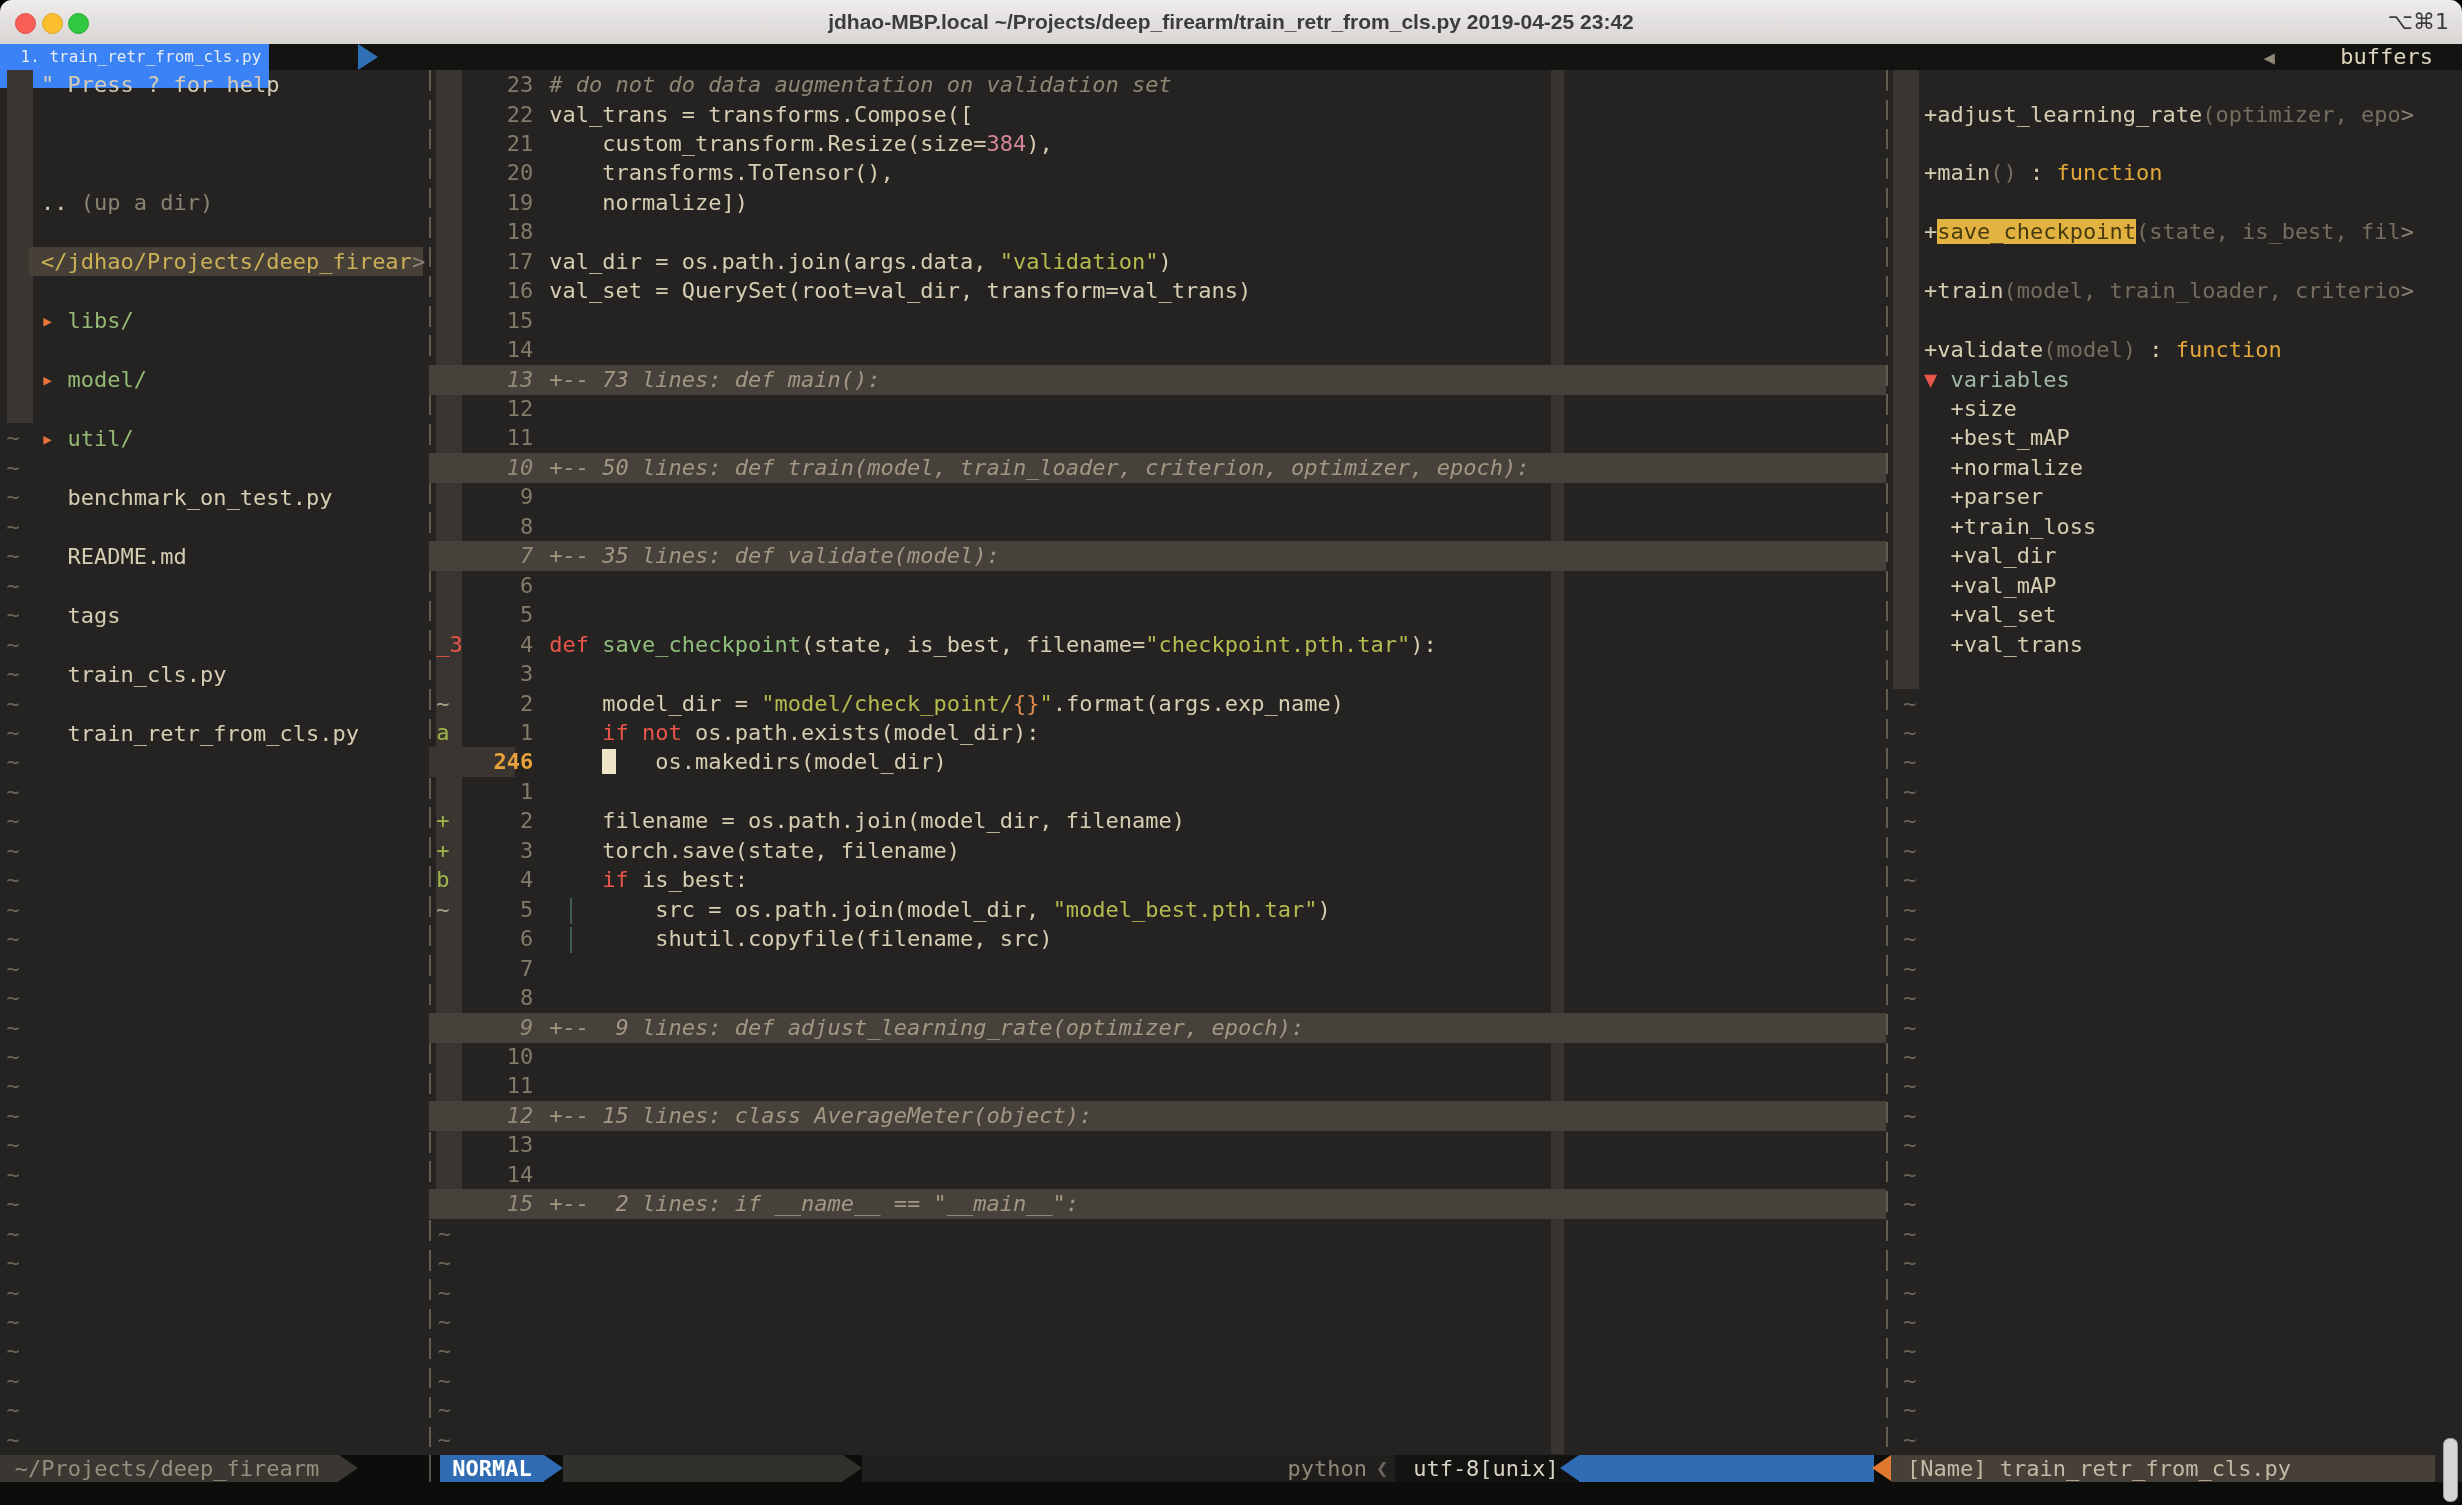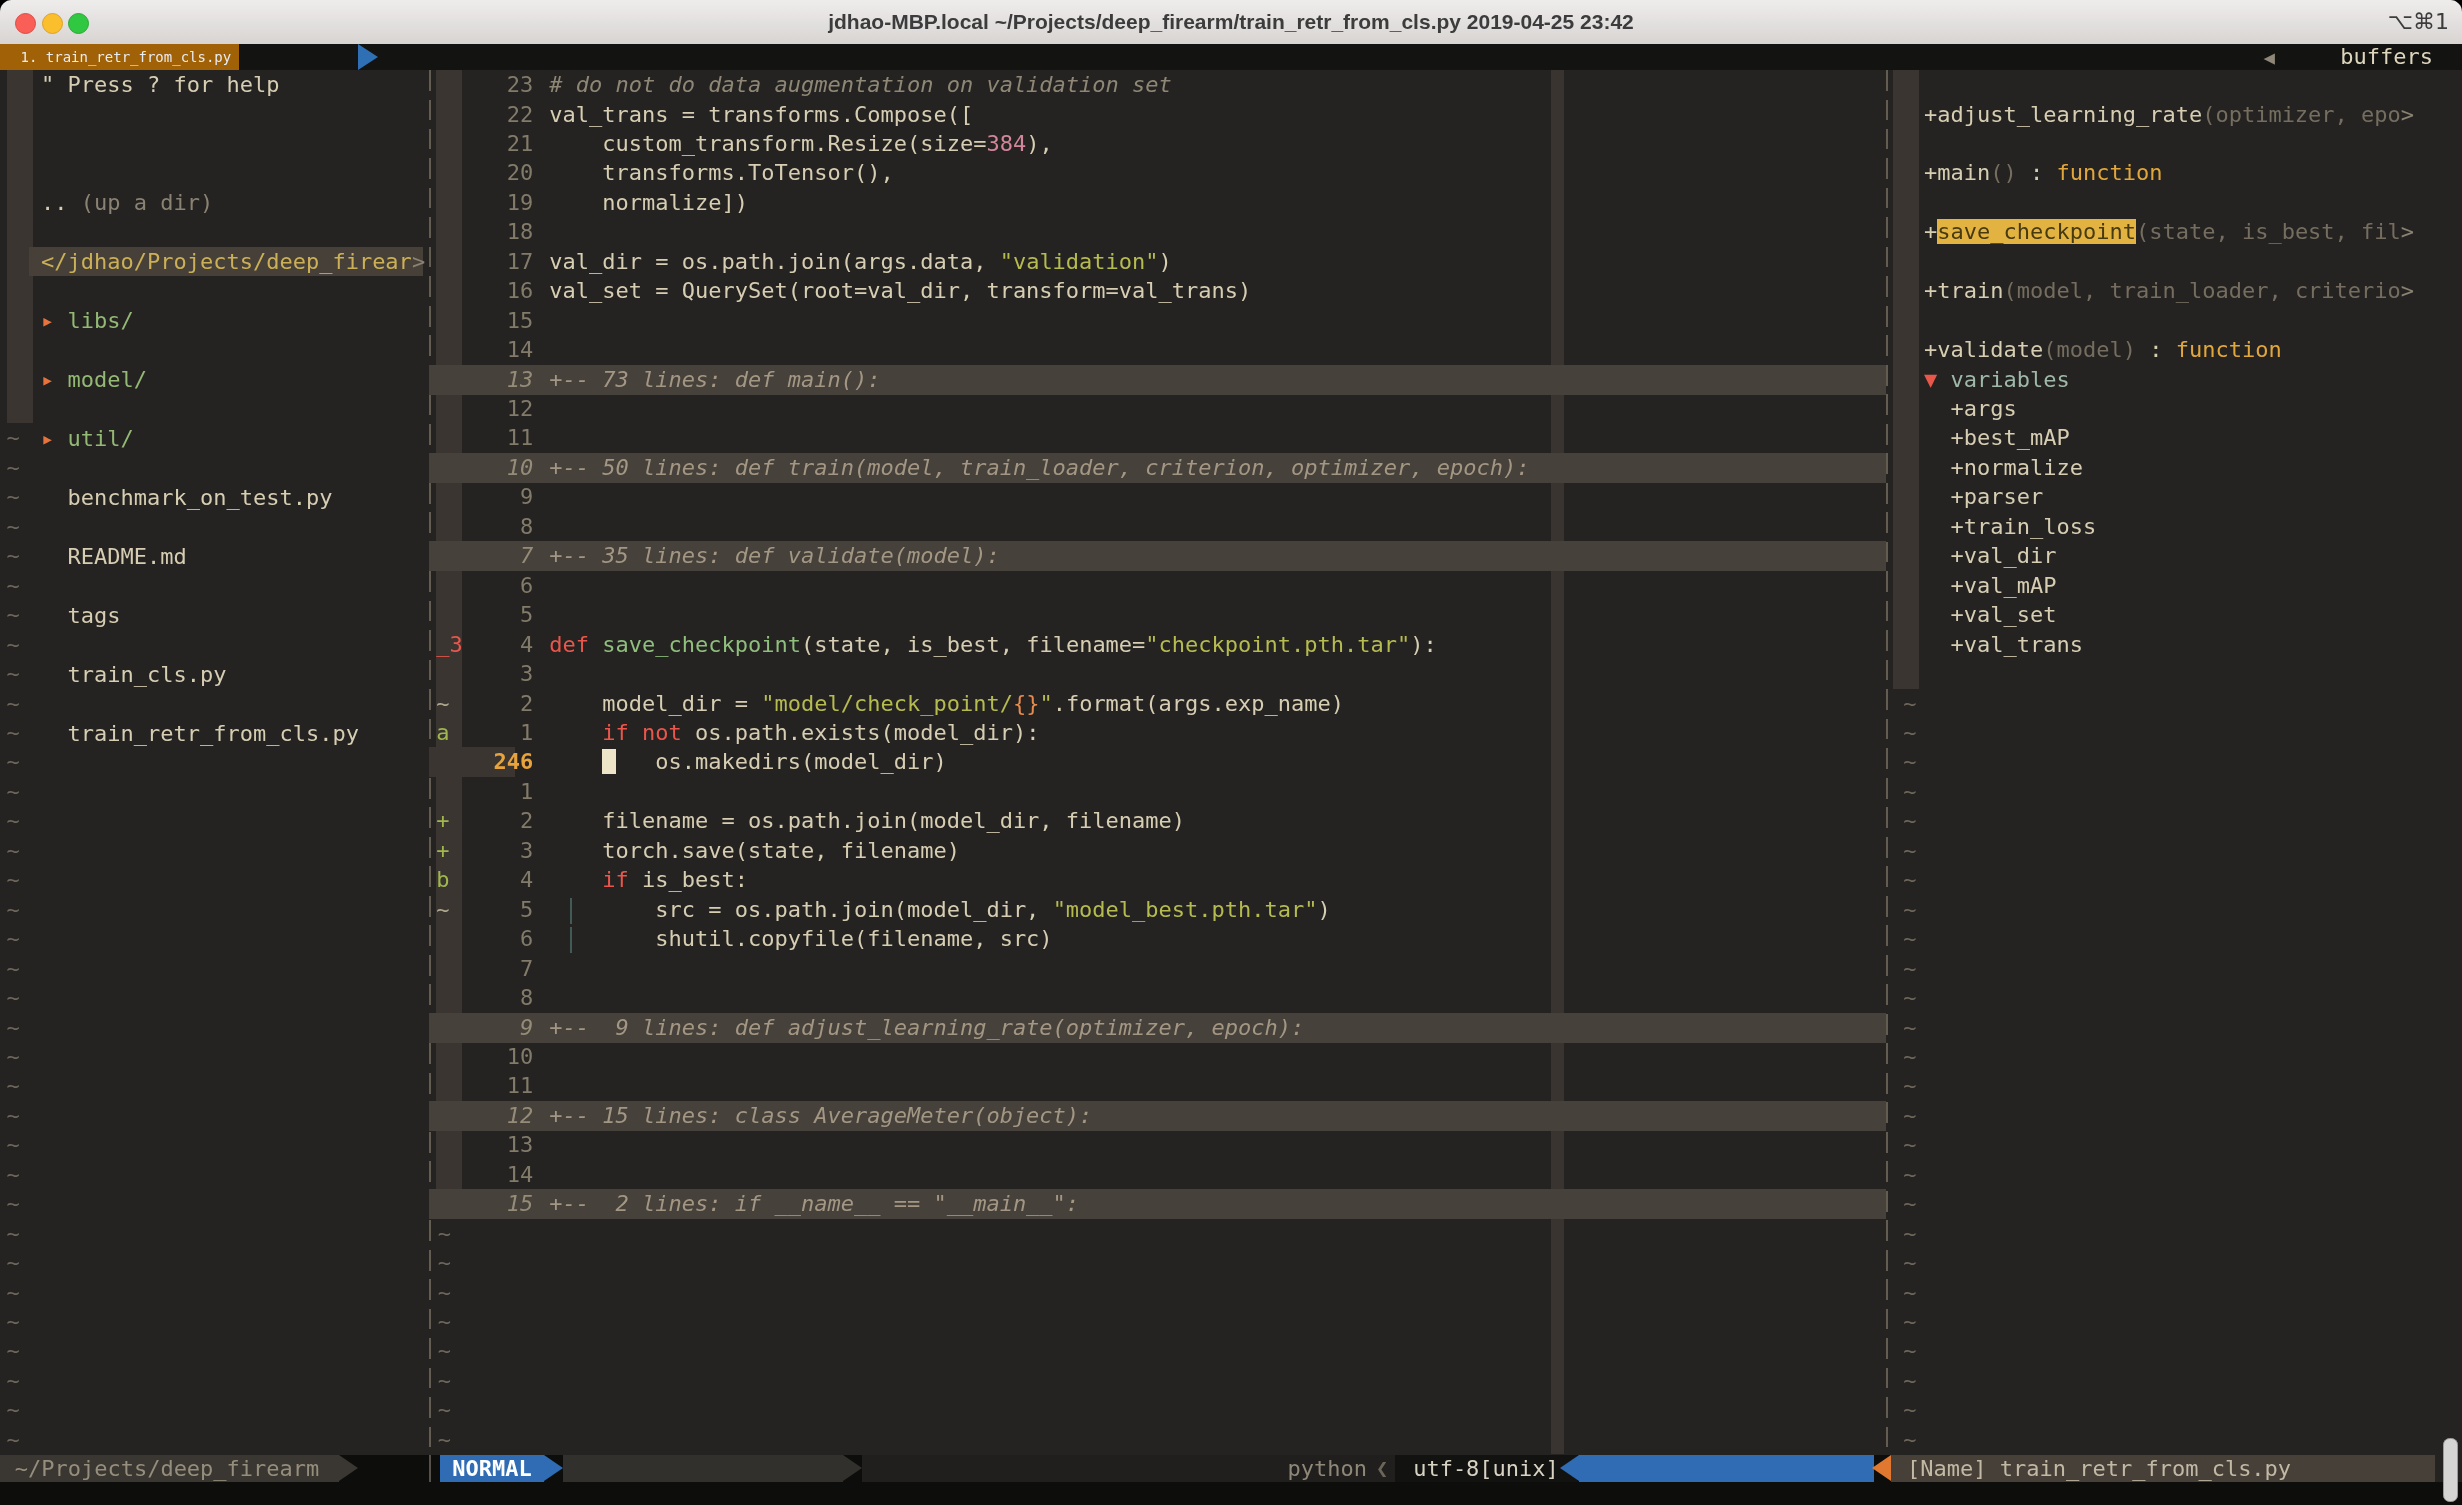--- a/index.html
+++ b/index.html
@@ -12,22 +12,22 @@
   #tl-close{left:15.4px;background:#f95e57;border:0.7px solid #dd4a43;}
   #tl-min{left:42px;background:#fbbf2d;border:0.7px solid #dfa123;}
   #tl-zoom{left:68px;background:#2fc840;border:0.7px solid #27a934;}
   #tb-title{position:absolute;left:0;right:0;top:0;height:43px;line-height:43px;text-align:center;
     font-family:"Liberation Sans",sans-serif;font-size:21px;font-weight:700;color:#3c3c3c;}
   #tb-shortcut{position:absolute;right:13px;top:0;height:43px;line-height:43px;
     font-family:"DejaVu Sans",sans-serif;font-size:22px;color:#3c3c3c;}
   
   #term{position:absolute;left:0;top:44px;width:2462px;height:1461px;background:#242321;}
   #tabline{position:absolute;left:0;top:0;width:2462px;height:26px;background:#131312;}
-  #tab1{position:absolute;left:0;top:0;height:26px;background:#a16207;color:#e8ecf2;
-    font-size:14px;line-height:26px;padding:0 7.3px 0 20.5px;}
+  #tab1{position:absolute;left:0;top:0;height:44px;background:#3b82f6;color:#e8ecf2;
+    font-size:16px;line-height:26px;padding:0 7.3px 0 20.5px;}
   #tab1-arrow{position:absolute;left:358px;top:0;width:0;height:0;
     border-top:13px solid transparent;border-bottom:13px solid transparent;border-left:20.5px solid #2f6fb4;}
   #buffers{position:absolute;right:29px;top:0;height:26px;line-height:26px;color:#ded5bd;font-size:22px;}
   #buffers-tri{position:absolute;right:187px;top:0;height:26px;line-height:26px;color:#8f8878;font-size:19px;}
   
   #text-area{position:absolute;left:0;top:26px;width:2462px;height:1384px;overflow:hidden;}
   .vsep{position:absolute;top:0;width:2.2px;height:1384px;
     background:repeating-linear-gradient(#635c51 0 20.5px,transparent 20.5px 29.5px);}
   #sep-left{left:429px;} #sep-right{left:1886px;}
   #colorcolumn{position:absolute;left:1551px;top:0;width:13px;height:1384px;background:#393430;}
@@ -220,21 +220,21 @@
         </div>
       <div class="vsep" id="sep-right"></div>
       <div class="layer" id="tag-layer">
           <div class="strip" style="left: 0px; top: 0px; width: 26px; height: 619px;"></div>
           <div class="row trow" style="top: 29.5px;"><span><span class="t">+adjust_learning_rate</span><span class="g">(optimizer, epo</span><span class="g2">&gt;</span></span></div>
           <div class="row trow" style="top: 88px;"><span><span class="t">+main</span><span class="g">()</span><span class="t"> : </span><span class="y">function</span></span></div>
           <div class="row trow" style="top: 147px;"><span><span class="t">+</span><span class="hl">save_checkpoint</span><span class="g">(state, is_best, fil</span><span class="g2">&gt;</span></span></div>
           <div class="row trow" style="top: 206px;"><span><span class="t">+train</span><span class="g">(model, train_loader, criterio</span><span class="g2">&gt;</span></span></div>
           <div class="row trow" style="top: 265px;"><span><span class="t">+validate</span><span class="g">(model)</span><span class="t"> : </span><span class="y">function</span></span></div>
           <div class="row trow" style="top: 295px;"><span><span class="r">▼</span><span class="t"> </span><span class="v">variables</span></span></div>
-          <div class="row trow" style="top: 324px;"><span><span class="t">  +args</span></span></div>
+          <div class="row trow" style="top: 324px;"><span><span class="t">  +size</span></span></div>
           <div class="row trow" style="top: 353px;"><span><span class="t">  +best_mAP</span></span></div>
           <div class="row trow" style="top: 383px;"><span><span class="t">  +normalize</span></span></div>
           <div class="row trow" style="top: 412px;"><span><span class="t">  +parser</span></span></div>
           <div class="row trow" style="top: 442px;"><span><span class="t">  +train_loss</span></span></div>
           <div class="row trow" style="top: 471px;"><span><span class="t">  +val_dir</span></span></div>
           <div class="row trow" style="top: 501px;"><span><span class="t">  +val_mAP</span></span></div>
           <div class="row trow" style="top: 530px;"><span><span class="t">  +val_set</span></span></div>
           <div class="row trow" style="top: 560px;"><span><span class="t">  +val_trans</span></span></div>
           <div class="row tilde tag-tilde" style="top: 619px;">~</div>
           <div class="row tilde tag-tilde" style="top: 648px;">~</div>

